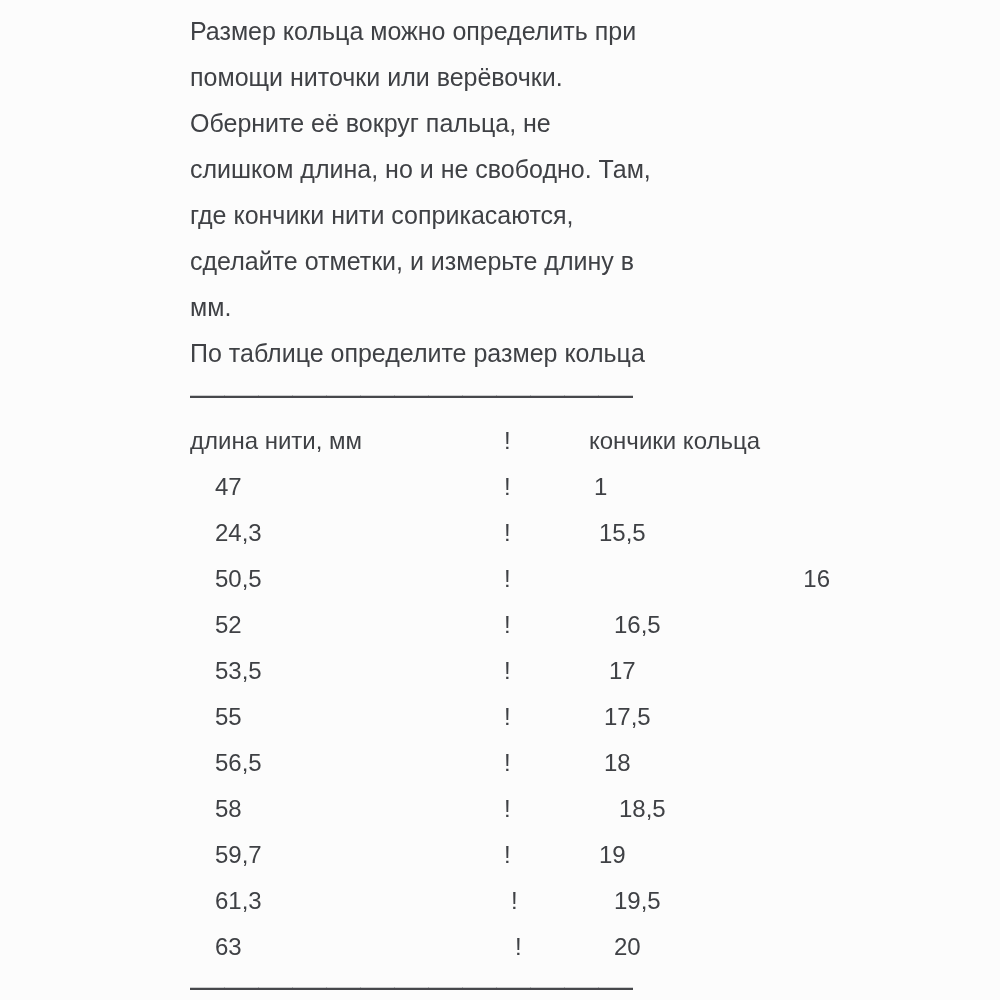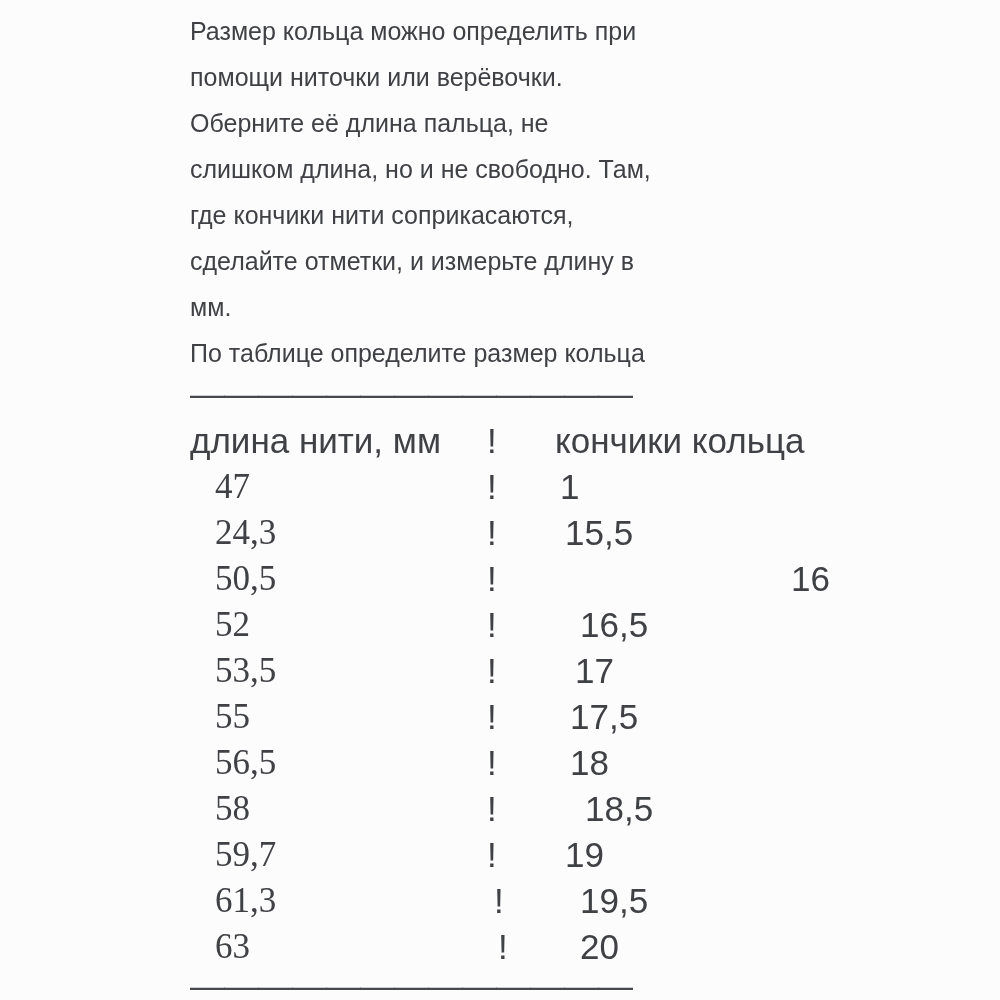--- a/index.html
+++ b/index.html
@@ -35,30 +35,30 @@
     white-space: nowrap;
     letter-spacing: -1px;
     color: #47484c;
   }
   .divider.bottom {
     margin-top: 2px;
   }
   .trow {
     display: grid;
     grid-template-columns: 297px 68px auto;
-    font-size: 35px;
+    font-size: 24px;
     line-height: 46px;
     white-space: nowrap;
+    gap: 17px;
   }
   .trow.header {
     margin-top: 10px;
   }
   .tbody .trow .c1 {
     padding-left: 25px;
-    font-family: Liberation Serif, serif;
   }
   
   .tbody .trow:nth-child(1)  .c2 { padding-left: 5px; }
   .tbody .trow:nth-child(2)  .c2 { padding-left: 10px; }
   .tbody .trow:nth-child(3)  .c2 { padding-left: 20px; text-align: right; }
   .tbody .trow:nth-child(4)  .c2 { padding-left: 25px; }
   .tbody .trow:nth-child(5)  .c2 { padding-left: 20px; }
   .tbody .trow:nth-child(6)  .c2 { padding-left: 15px; }
   .tbody .trow:nth-child(7)  .c2 { padding-left: 15px; }
   .tbody .trow:nth-child(8)  .c2 { padding-left: 30px; }
@@ -69,21 +69,21 @@
   .tbody .trow:nth-child(11) .sep { padding-left: 11px; }
 </style>
 </head>
 <body>
 
 <main class="page">
 
   <section class="instructions">
     <div class="para-line">Размер кольца можно определить при</div>
     <div class="para-line">помощи ниточки или верёвочки.</div>
-    <div class="para-line">Оберните её длина пальца, не</div>
+    <div class="para-line">Оберните её вокруг пальца, не</div>
     <div class="para-line">слишком длина, но и не свободно. Там,</div>
     <div class="para-line">где кончики нити соприкасаются,</div>
     <div class="para-line">сделайте отметки, и измерьте длину в</div>
     <div class="para-line">мм.</div>
     <div class="para-line">По таблице определите размер кольца</div>
   </section>
 
   <div class="divider top">—————————————</div>
 
   <div class="trow header">

